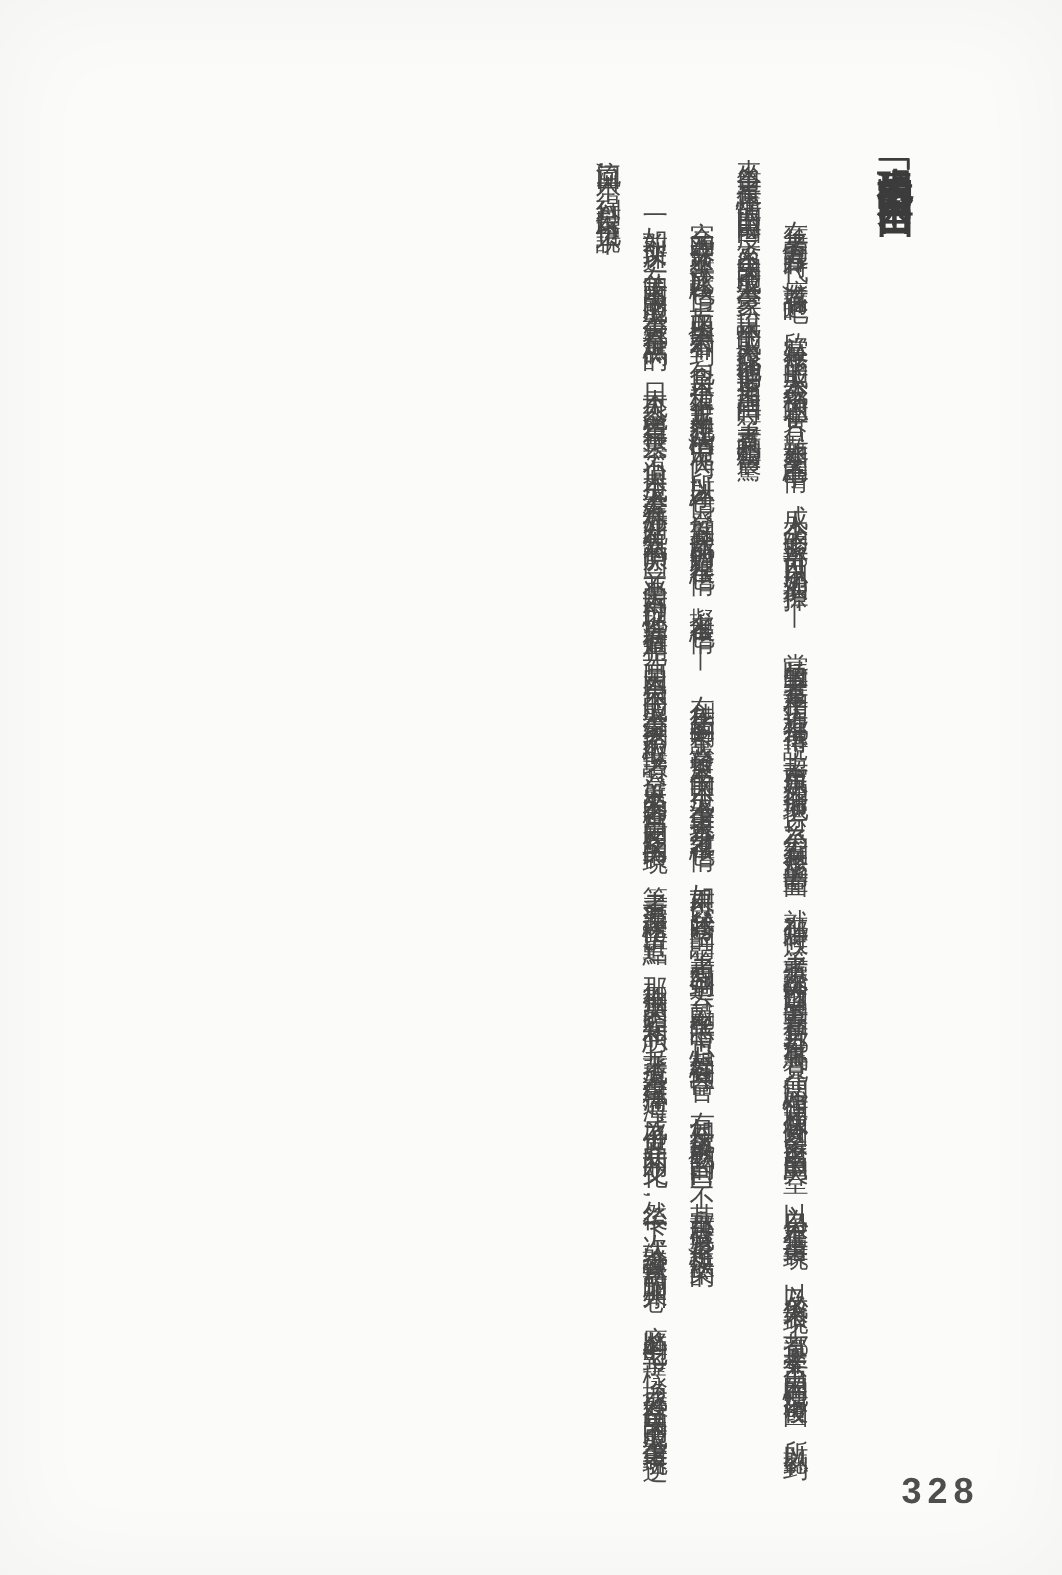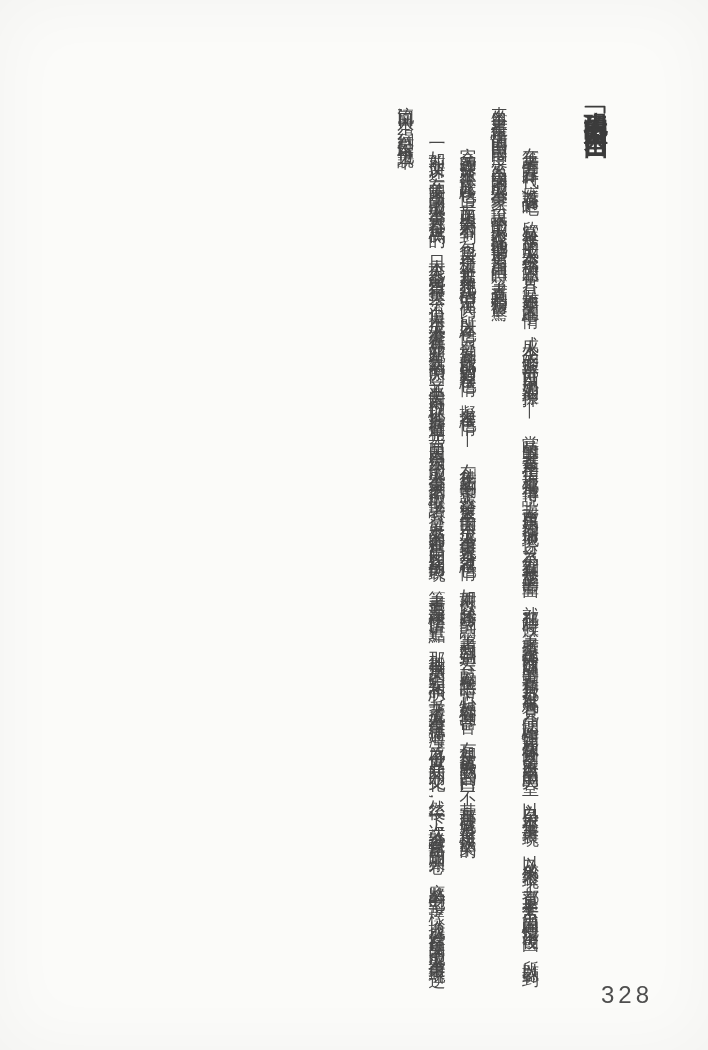--- a/index.html
+++ b/index.html
@@ -47,21 +47,21 @@
   .body-text p {
     margin: 0;
     padding: 0;
     text-indent: 41px;
   }
   .page-number {
     position: absolute;
     left: 601px;
     top: 981px;
     font-size: 24px;
-    font-weight: 400;
+    font-weight: 700;
     letter-spacing: 4px;
     color: #4e4e4e;
   }
 </style>
 </head>
 <body>
 
 <div class="page">
   <h1 class="chapter-title">表現的「自由」與「不自由」</h1>
 

